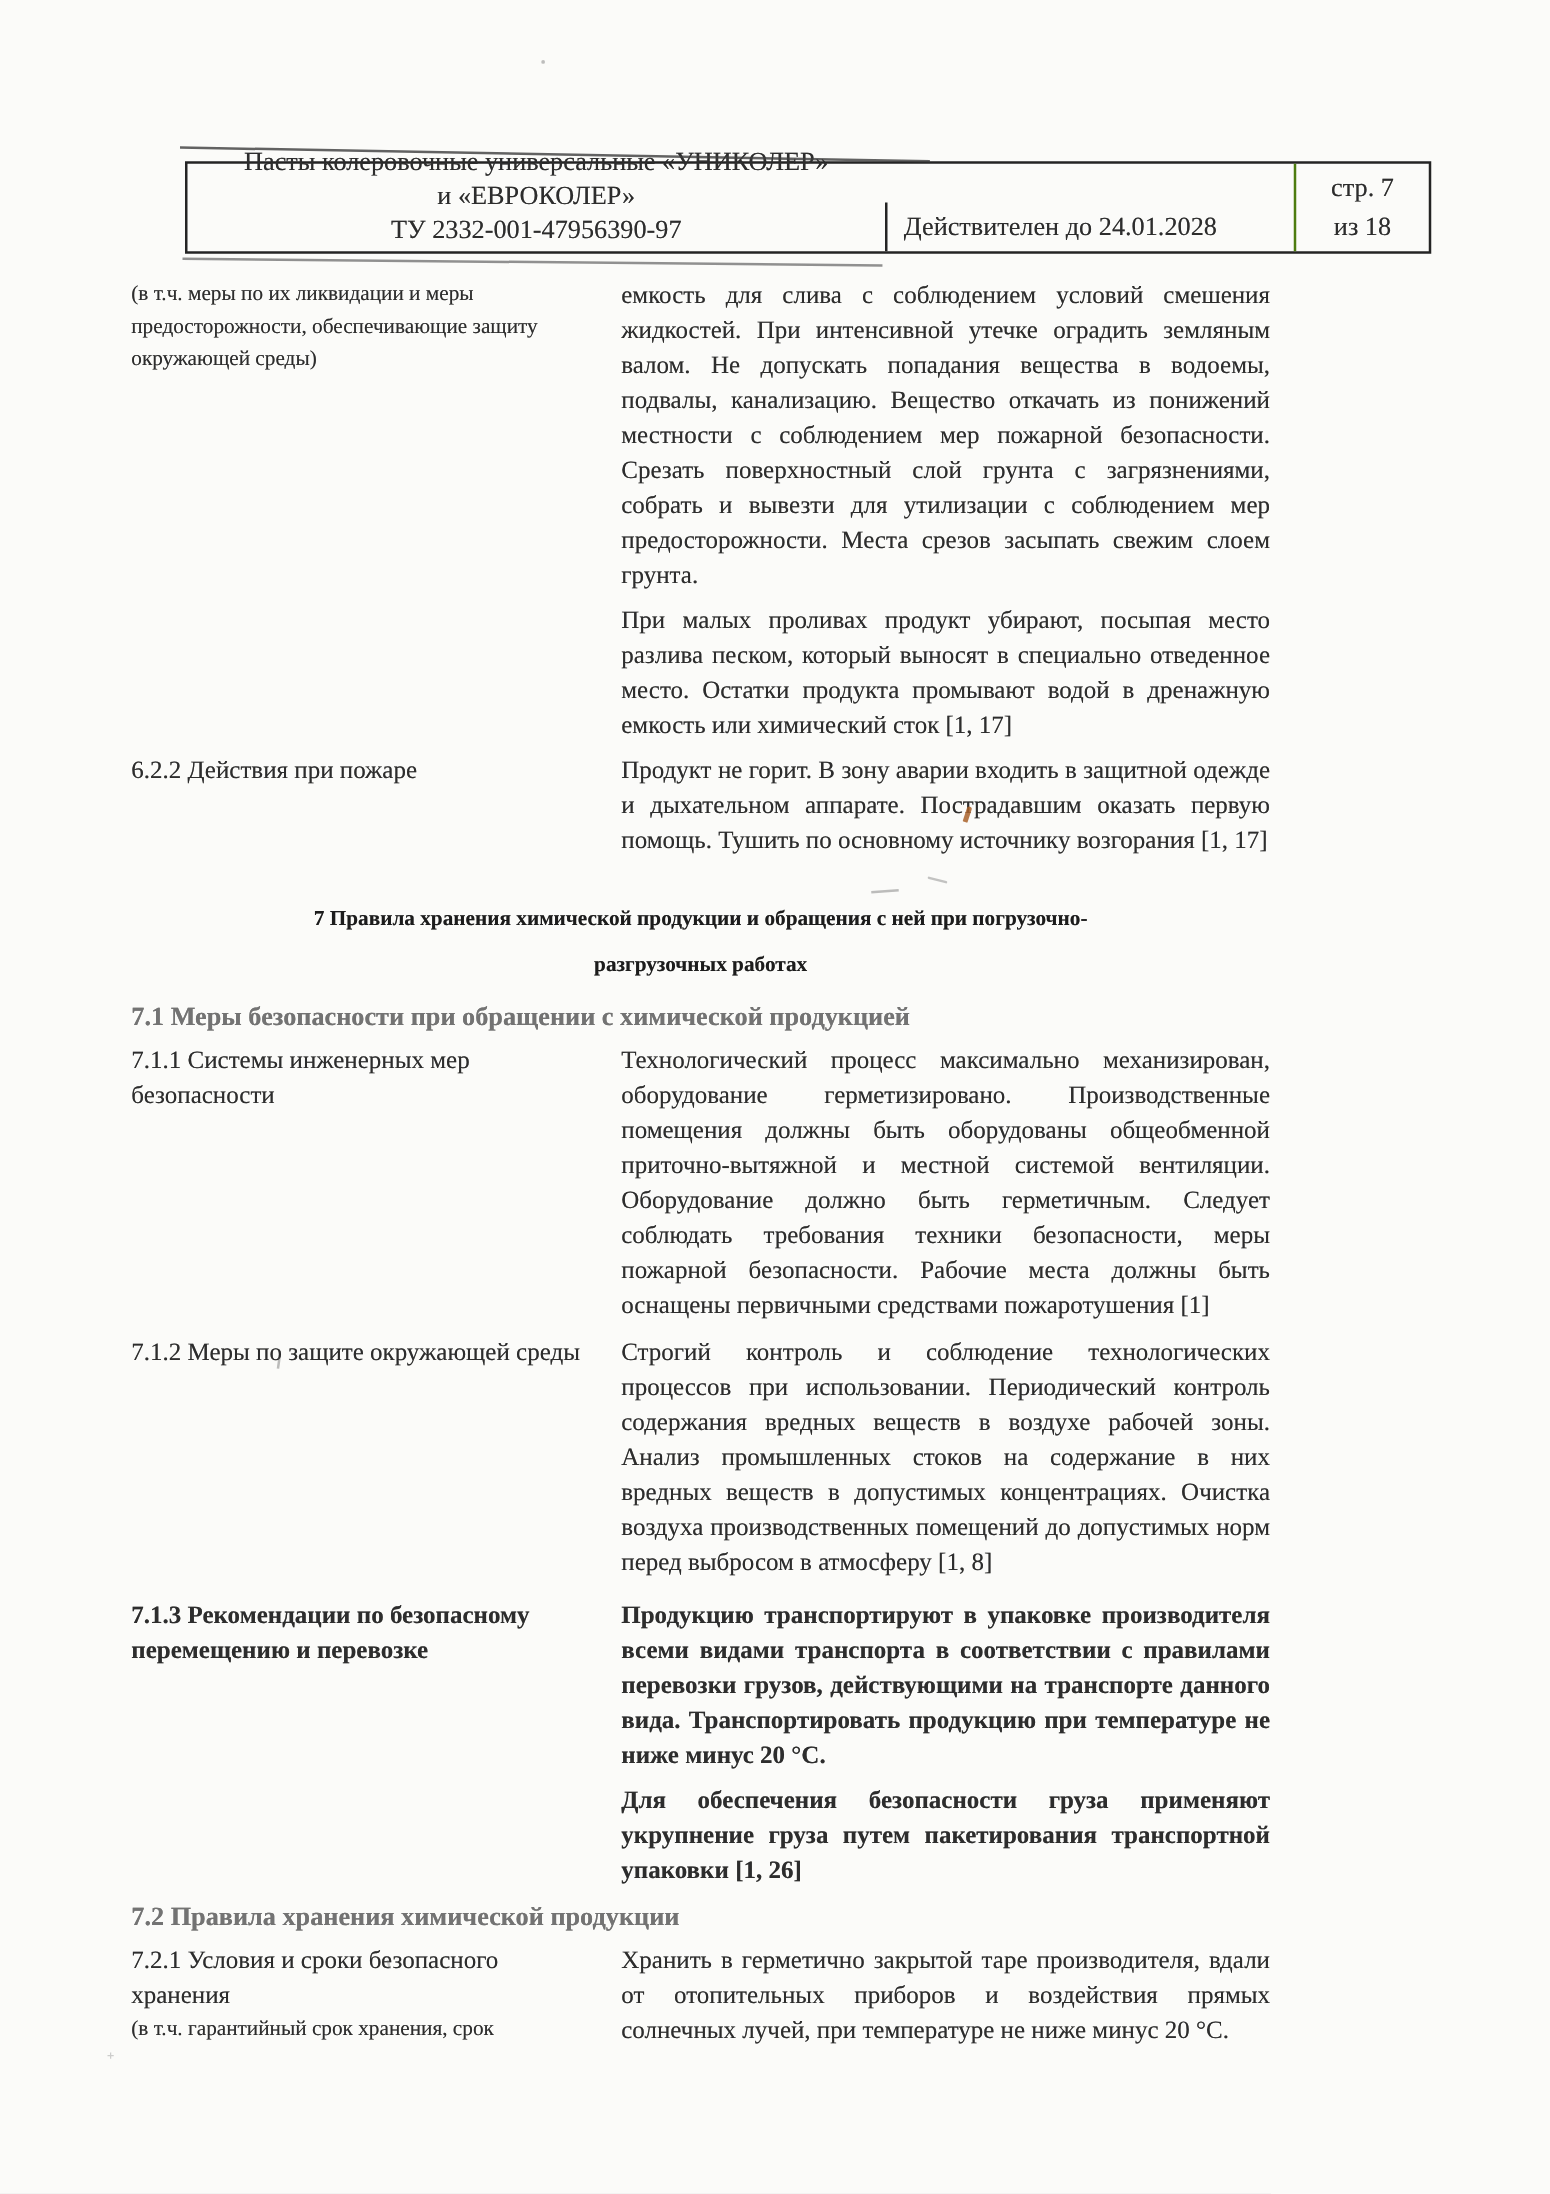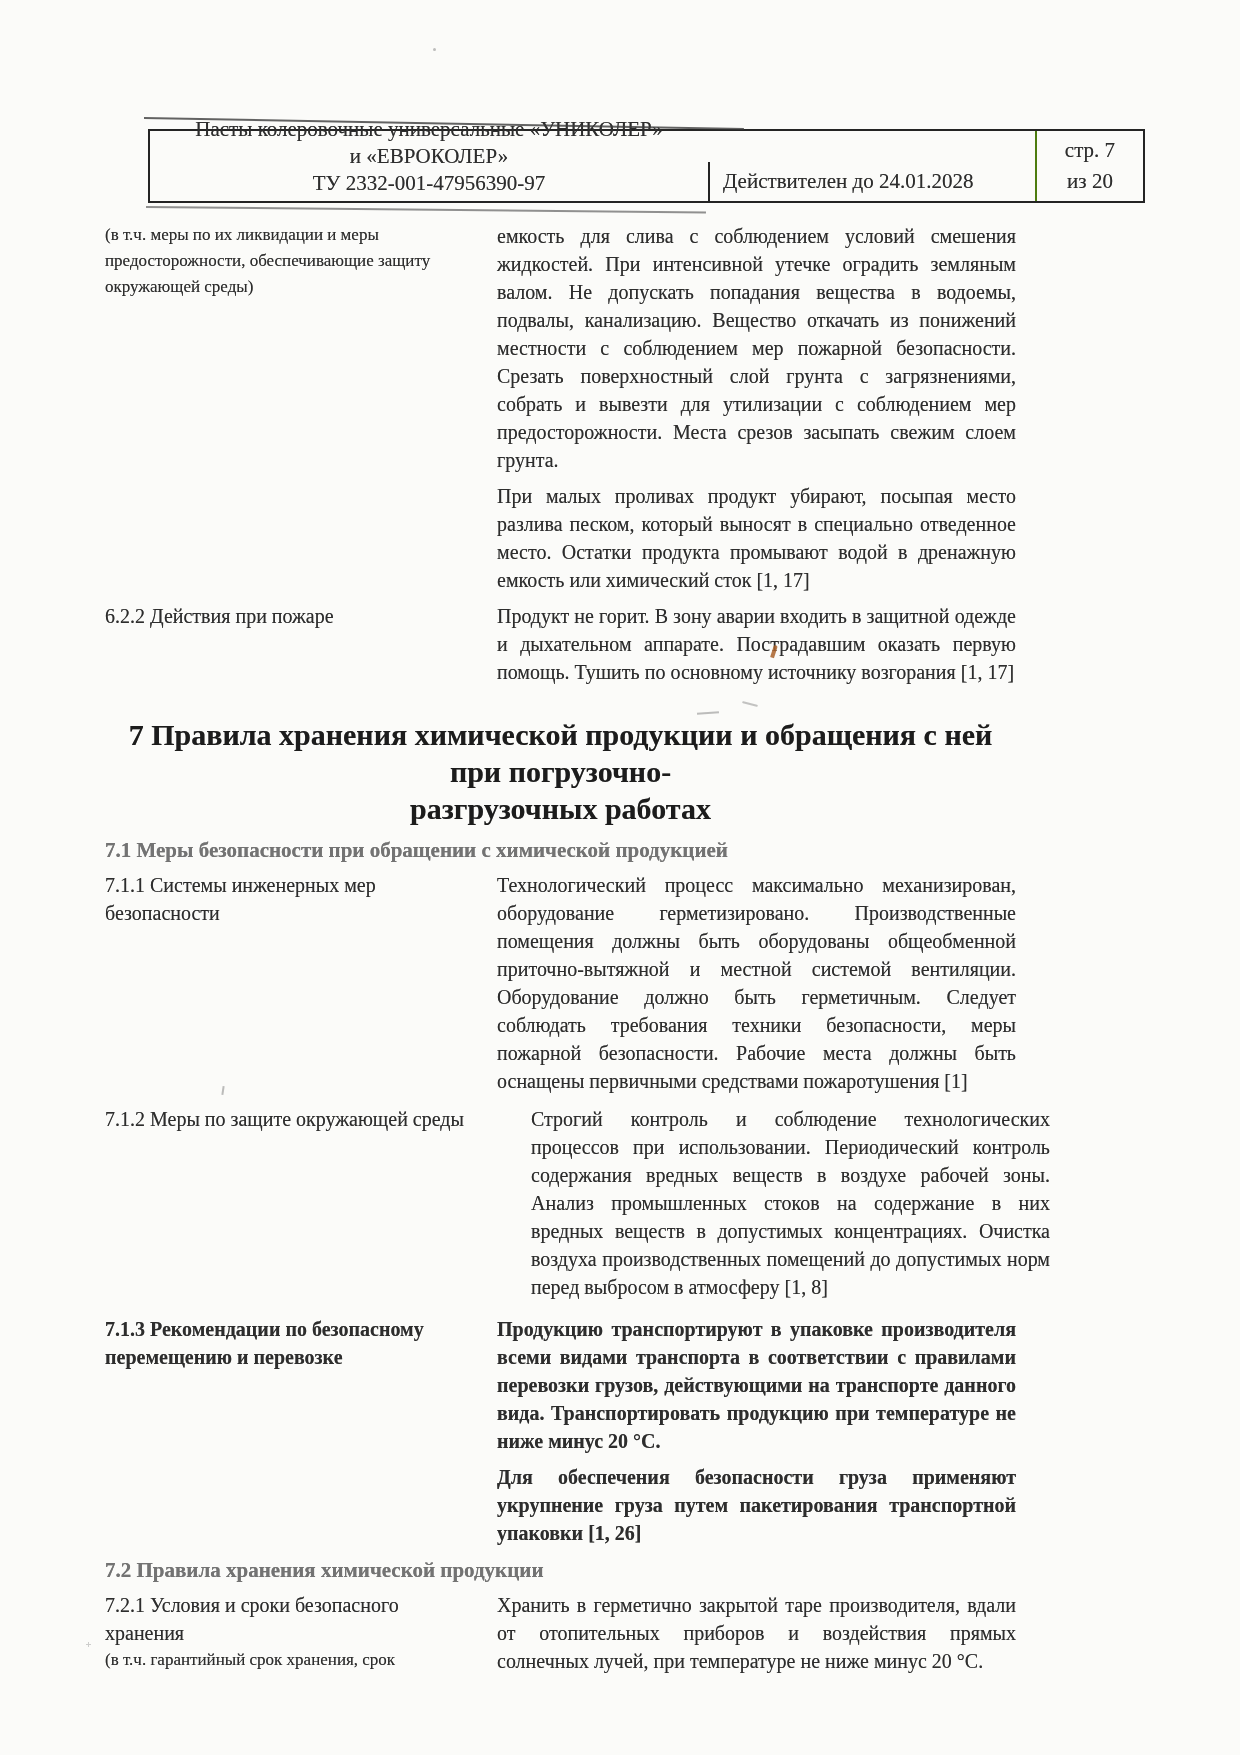--- a/index.html
+++ b/index.html
@@ -30,24 +30,24 @@
     transform:rotate(.55deg);transform-origin:left center;opacity:.6;}
   
   .bodycol{position:absolute;left:105px;top:222px;width:911px;font-size:20px;line-height:28px;}
   .row{display:flex;align-items:flex-start;}
   .lcol{width:392px;flex:none;box-sizing:border-box;padding-right:26px;}
   .lcol .note,.lcol.small{font-size:17px;line-height:26px;}
   .rcol{width:519px;flex:none;}
   .rcol p{margin:0 0 8px;text-align:justify;}
   .rcol p:last-child{margin-bottom:0;}
   .mt-s{margin-top:8px;}
-  .mt-m{margin-top:10px;gap:34px;}
+  .mt-m{margin-top:10px;}
   .mt-l{margin-top:14px;font-weight:bold;}
   .sec-title{
-    font-size:30px;font-weight:bold;color:#1c1c1c;
+    font-size:17px;font-weight:bold;color:#1c1c1c;
     text-align:center;line-height:37px;margin:30px 0 8px;
   }
   .sub-title{
     font-size:21px;font-weight:bold;color:#737373;
     line-height:30px;margin:0 0 6px;
   }
   .sub-title.mt{margin-top:8px;}
   
   .art{position:absolute;pointer-events:none;}
   .art-dot1{left:433px;top:48px;width:3px;height:3px;border-radius:50%;background:#8a8a8a;opacity:.55;}
@@ -73,21 +73,21 @@
     <div class="hc c1">
       <div>Пасты колеровочные универсальные «УНИКОЛЕР»</div>
       <div>и «ЕВРОКОЛЕР»</div>
       <div>ТУ 2332-001-47956390-97</div>
     </div>
     <div class="hc c2">
       <div>Действителен до 24.01.2028</div>
     </div>
     <div class="hc c3">
       <div>стр. 7</div>
-      <div>из 20</div>
+      <div>из 18</div>
     </div>
   </div>
 
   <div class="bodycol">
 
     <div class="row">
       <div class="lcol small">(в т.ч. меры по их ликвидации и меры предосторожности, обеспечивающие защиту окружающей среды)</div>
       <div class="rcol">
         <p>емкость для слива с соблюдением условий смешения жидкостей. При интенсивной утечке оградить земляным валом. Не допускать попадания вещества в водоемы, подвалы, канализацию. Вещество откачать из понижений местности с соблюдением мер пожарной безопасности. Срезать поверхностный слой грунта с загрязнениями, собрать и вывезти для утилизации с соблюдением мер предосторожности. Места срезов засыпать свежим слоем грунта.</p>
         <p>При малых проливах продукт убирают, посыпая место разлива песком, который выносят в специально отведенное место. Остатки продукта промывают водой в дренажную емкость или химический сток [1, 17]</p>

